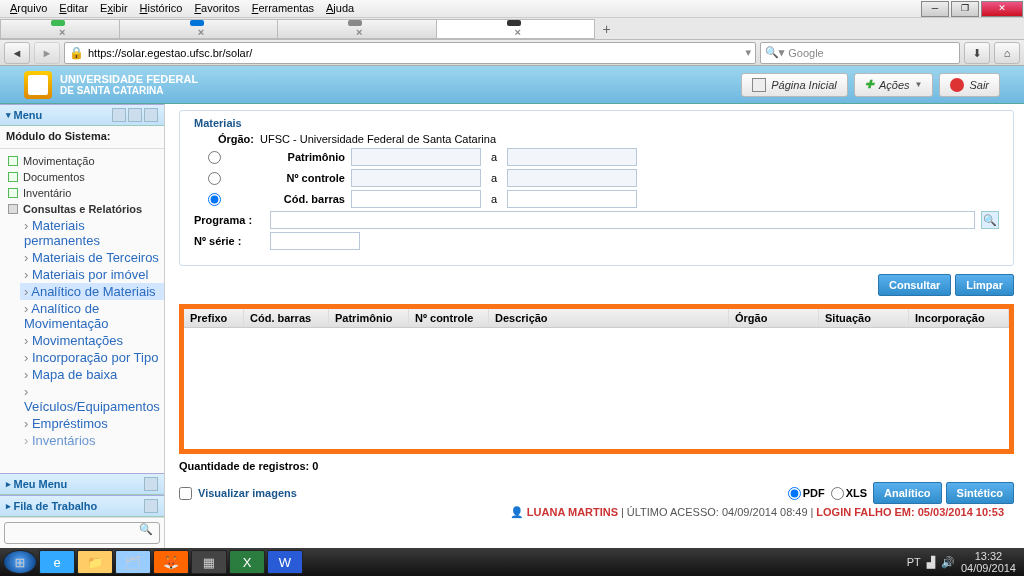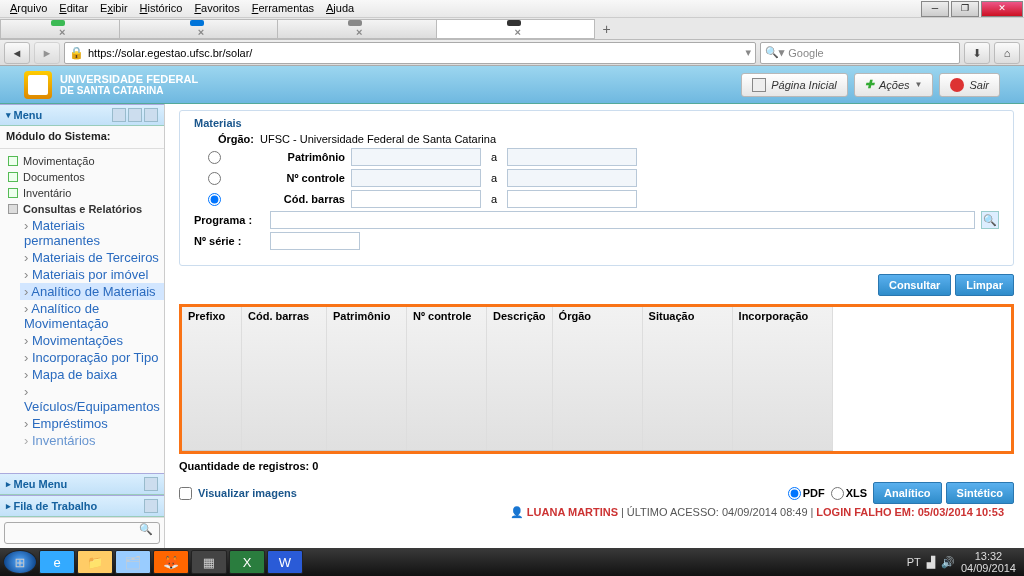--- a/index.html
+++ b/index.html
@@ -76,21 +76,21 @@
 .ftxt.wide { flex:1; background:#fff; }
 .ftxt.sm { width:90px; background:#fff; }
 .fsep { margin:0 4px; }
 .fcheck { margin-right:4px; }
 .fchecklbl { font-weight:bold; color:#1a568c; }
 .lookup { width:18px; height:18px; background:#def; border:1px solid #9cc; text-align:center; line-height:16px; color:#06a; font-weight:bold; }
 
 .btnrow { display:flex; justify-content:flex-end; gap:4px; margin:8px 0; }
 .bluebtn { height:22px; padding:0 10px; background:linear-gradient(#5ab0ee,#2f8cca); border:1px solid #2a77b0; color:#fff; font-weight:bold; border-radius:2px; }
 
-.grid { border:3px solid #f97316; height:150px; display:flex; background:#fff;gap:34px; }
+.grid { border:5px solid #f97316; height:150px; display:flex; flex-direction:column; background:#fff;gap:34px; }
 .gridhdr { display:flex; background:linear-gradient(#f2f2f2,#e0e0e0); border-bottom:1px solid #ccc; }
 .gridhdr div { padding:3px 6px; font-weight:bold; border-right:1px solid #ddd; }
 .gridbody { flex:1; }
 .qtlabel { font-weight:bold; padding:6px 0; }
 
 .bottomrow { display:flex; align-items:center; margin-top:4px; }
 .vimg { display:flex; align-items:center; gap:6px; font-weight:bold; color:#1a568c; }
 .bottomrow .spacer { flex:1; }
 .radiolbl { font-weight:bold; margin:0 6px 0 2px; }
 

